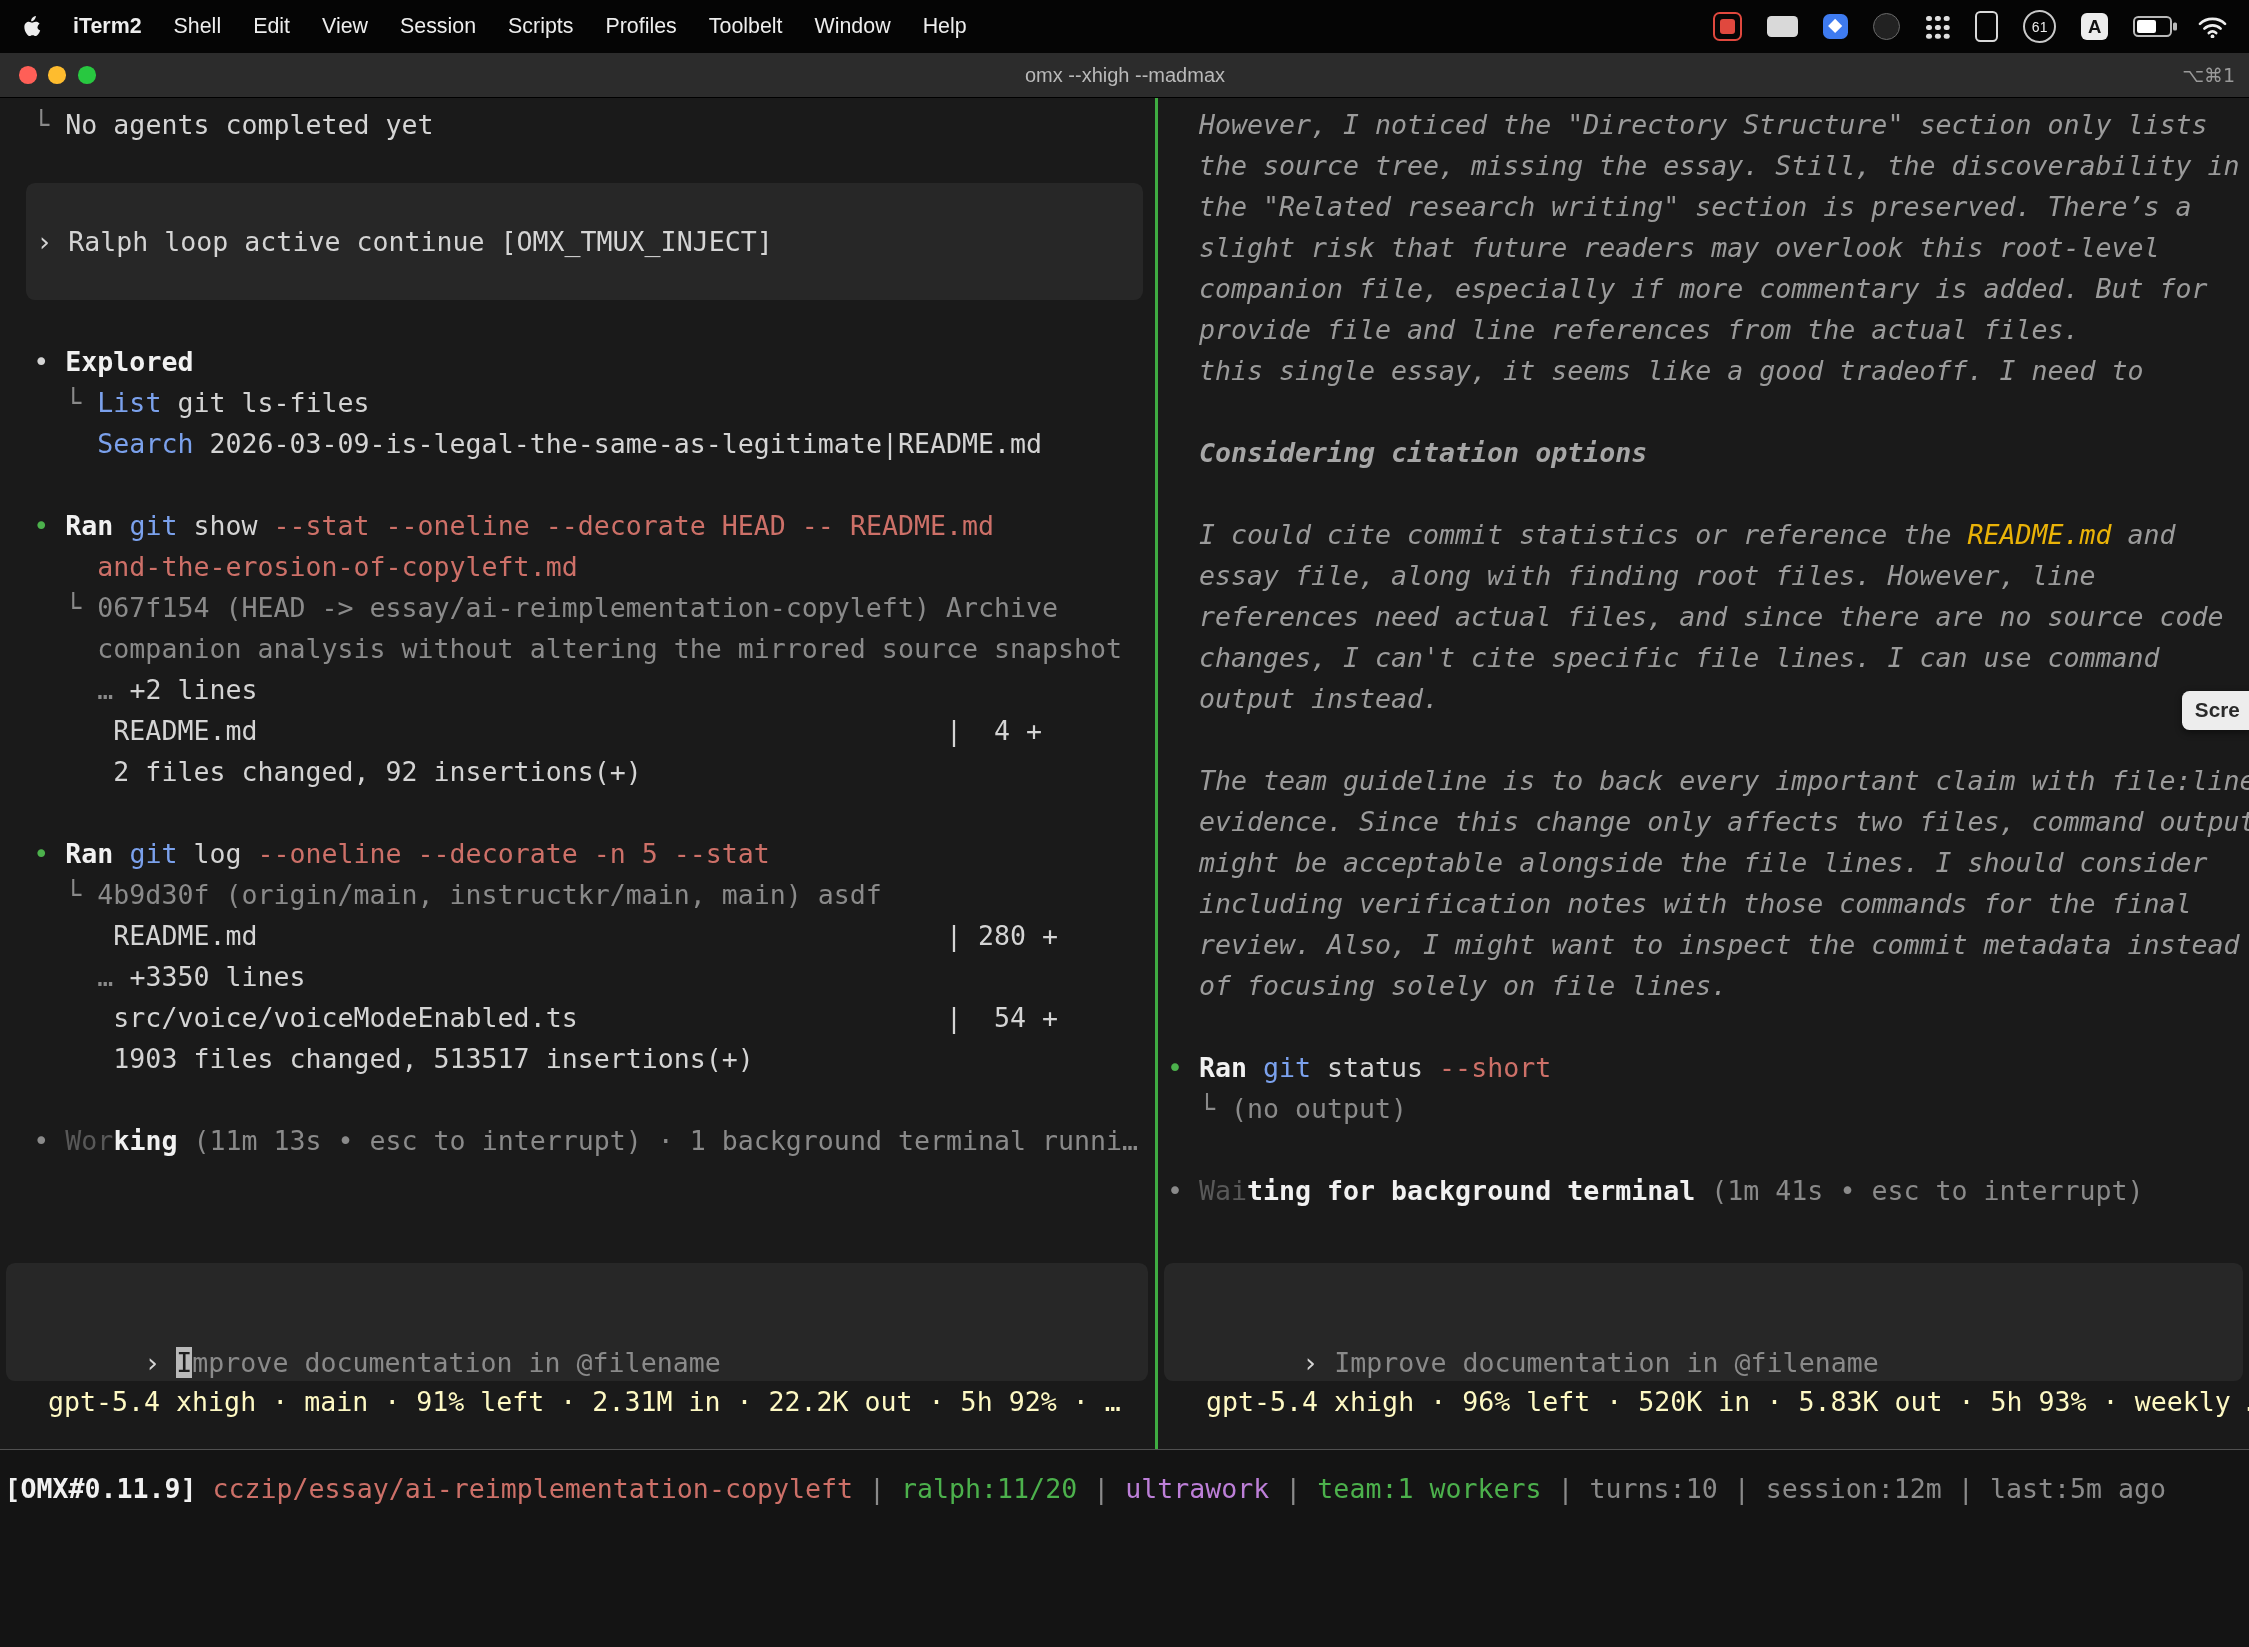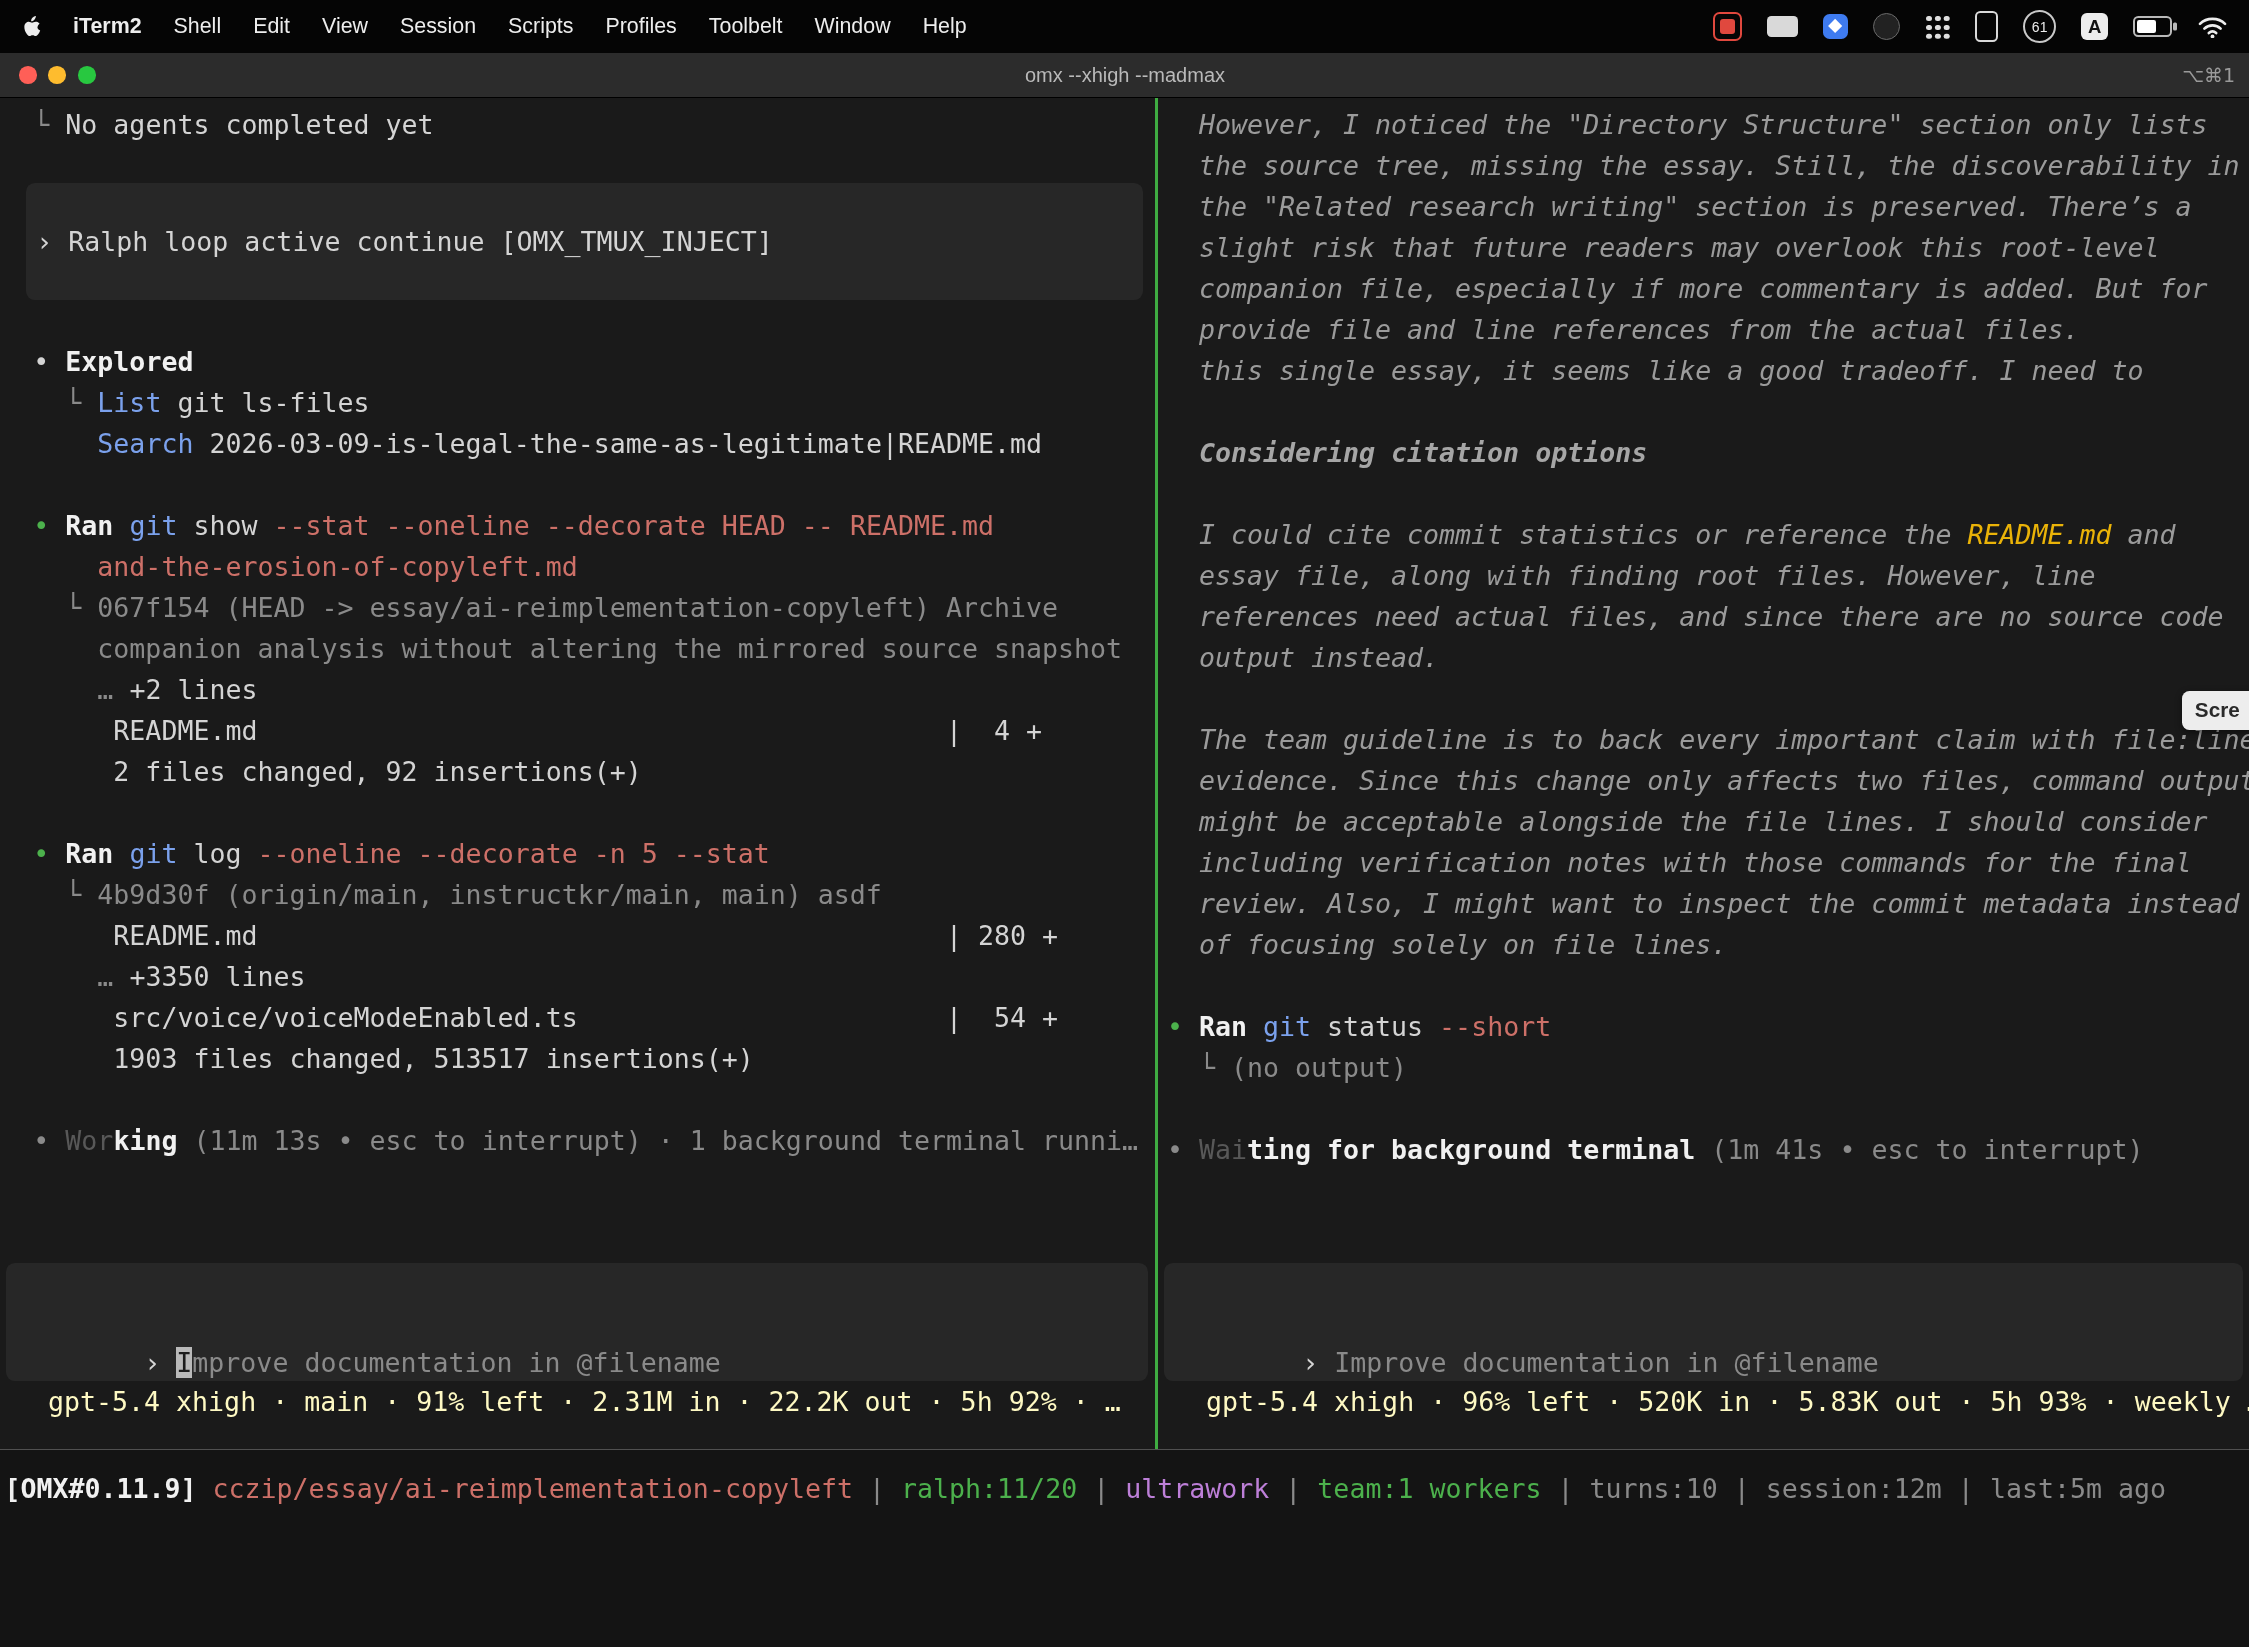--- a/index.html
+++ b/index.html
@@ -174,20 +174,21 @@
           <div class="tl"><span class="s-it">  slight risk that future readers may overlook this root-level</span></div>
           <div class="tl"><span class="s-it">  companion file, especially if more commentary is added. But for</span></div>
           <div class="tl"><span class="s-it">  provide file and line references from the actual files.</span></div>
           <div class="tl"><span class="s-it">  this single essay, it seems like a good tradeoff. I need to</span></div>
           <div class="tl">&nbsp;</div>
           <div class="tl"><span class="s-itb">  Considering citation options</span></div>
           <div class="tl">&nbsp;</div>
           <div class="tl"><span class="s-it">  I could cite commit statistics or reference the </span><span class="s-link">README.md</span><span class="s-it"> and</span></div>
           <div class="tl"><span class="s-it">  essay file, along with finding root files. However, line</span></div>
           <div class="tl"><span class="s-it">  references need actual files, and since there are no source code</span></div>
+          <div class="tl"><span class="s-it">  changes, I can't cite specific file lines. I can use command</span></div>
           <div class="tl"><span class="s-it">  output instead.</span></div>
           <div class="tl">&nbsp;</div>
           <div class="tl"><span class="s-it">  The team guideline is to back every important claim with file:line</span></div>
           <div class="tl"><span class="s-it">  evidence. Since this change only affects two files, command output</span></div>
           <div class="tl"><span class="s-it">  might be acceptable alongside the file lines. I should consider</span></div>
           <div class="tl"><span class="s-it">  including verification notes with those commands for the final</span></div>
           <div class="tl"><span class="s-it">  review. Also, I might want to inspect the commit metadata instead</span></div>
           <div class="tl"><span class="s-it">  of focusing solely on file lines.</span></div>
           <div class="tl">&nbsp;</div>
           <div class="tl"><span class="s-grn">• </span><span class="s-b">Ran</span><span class="s-blue"> git</span><span class="s-fg"> status</span><span class="s-red"> --short</span></div>

